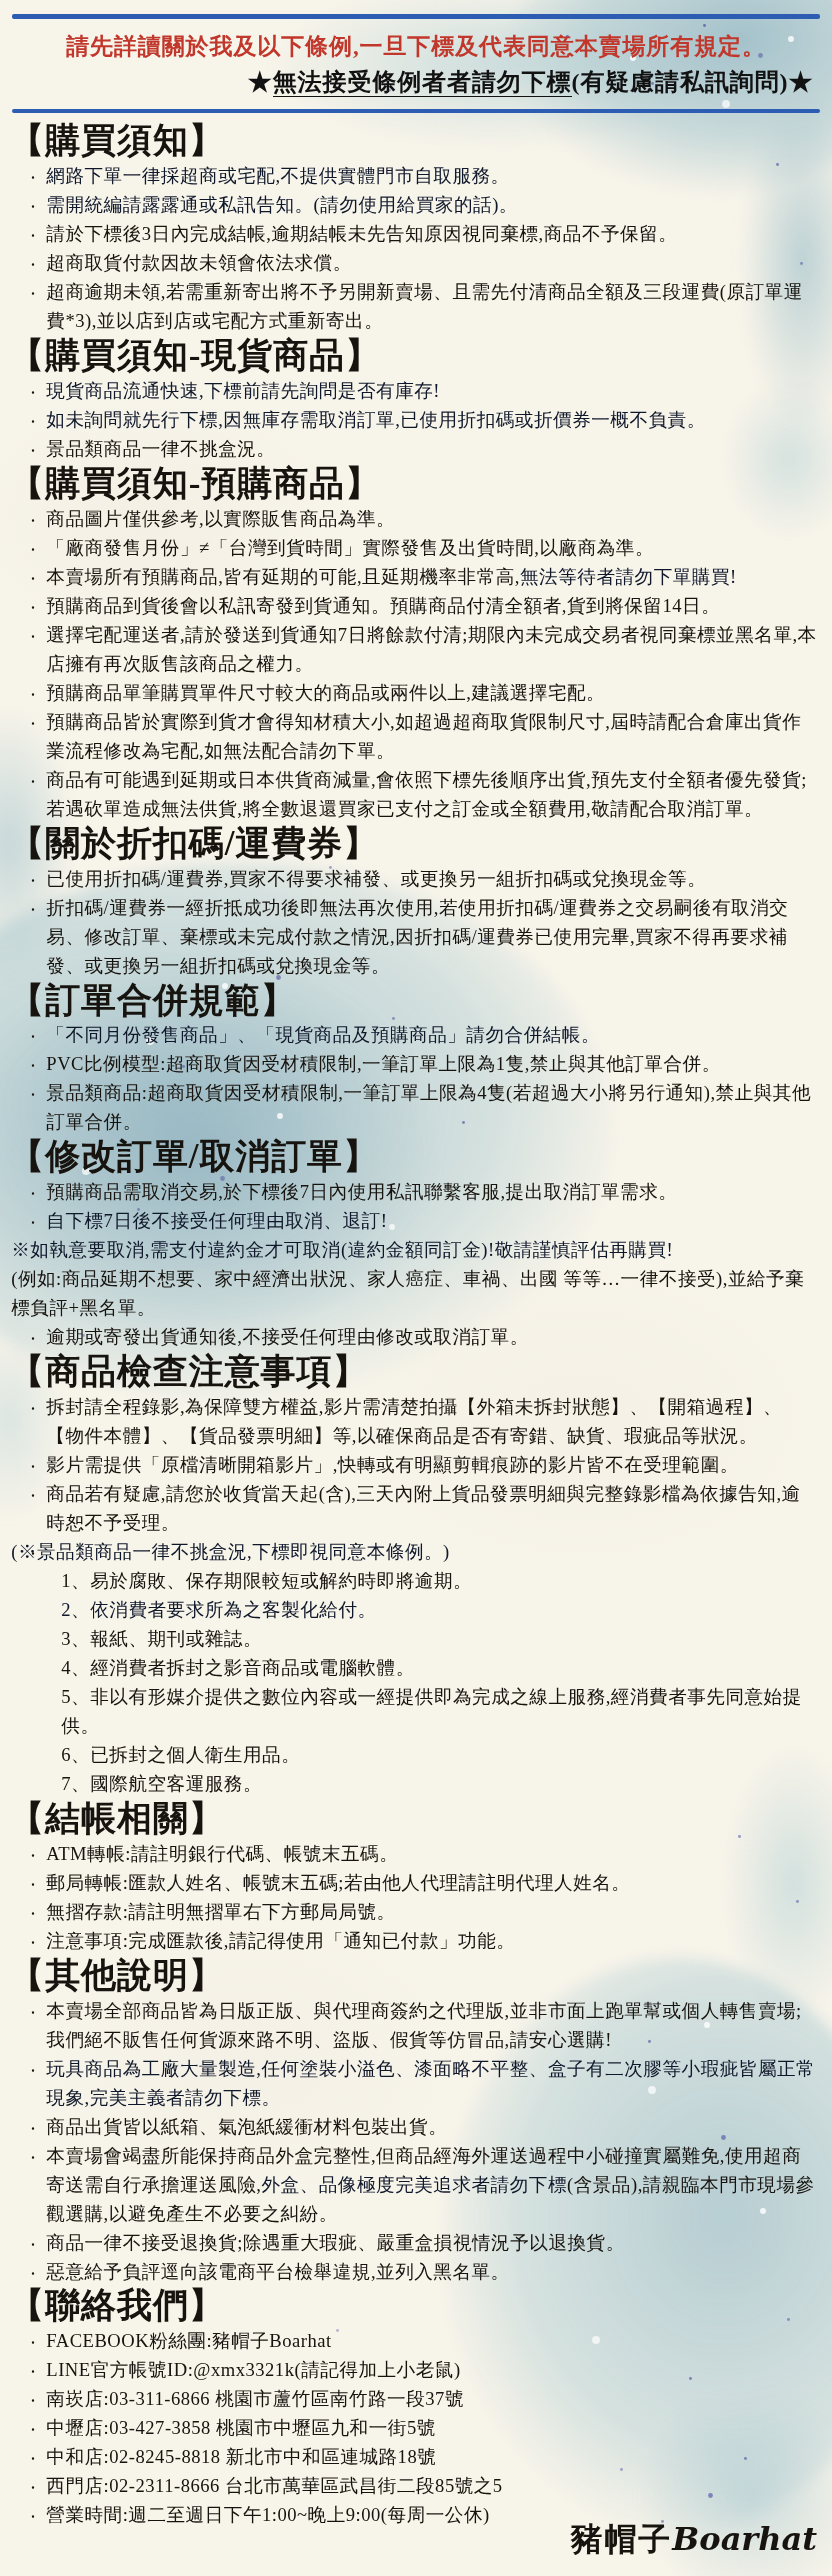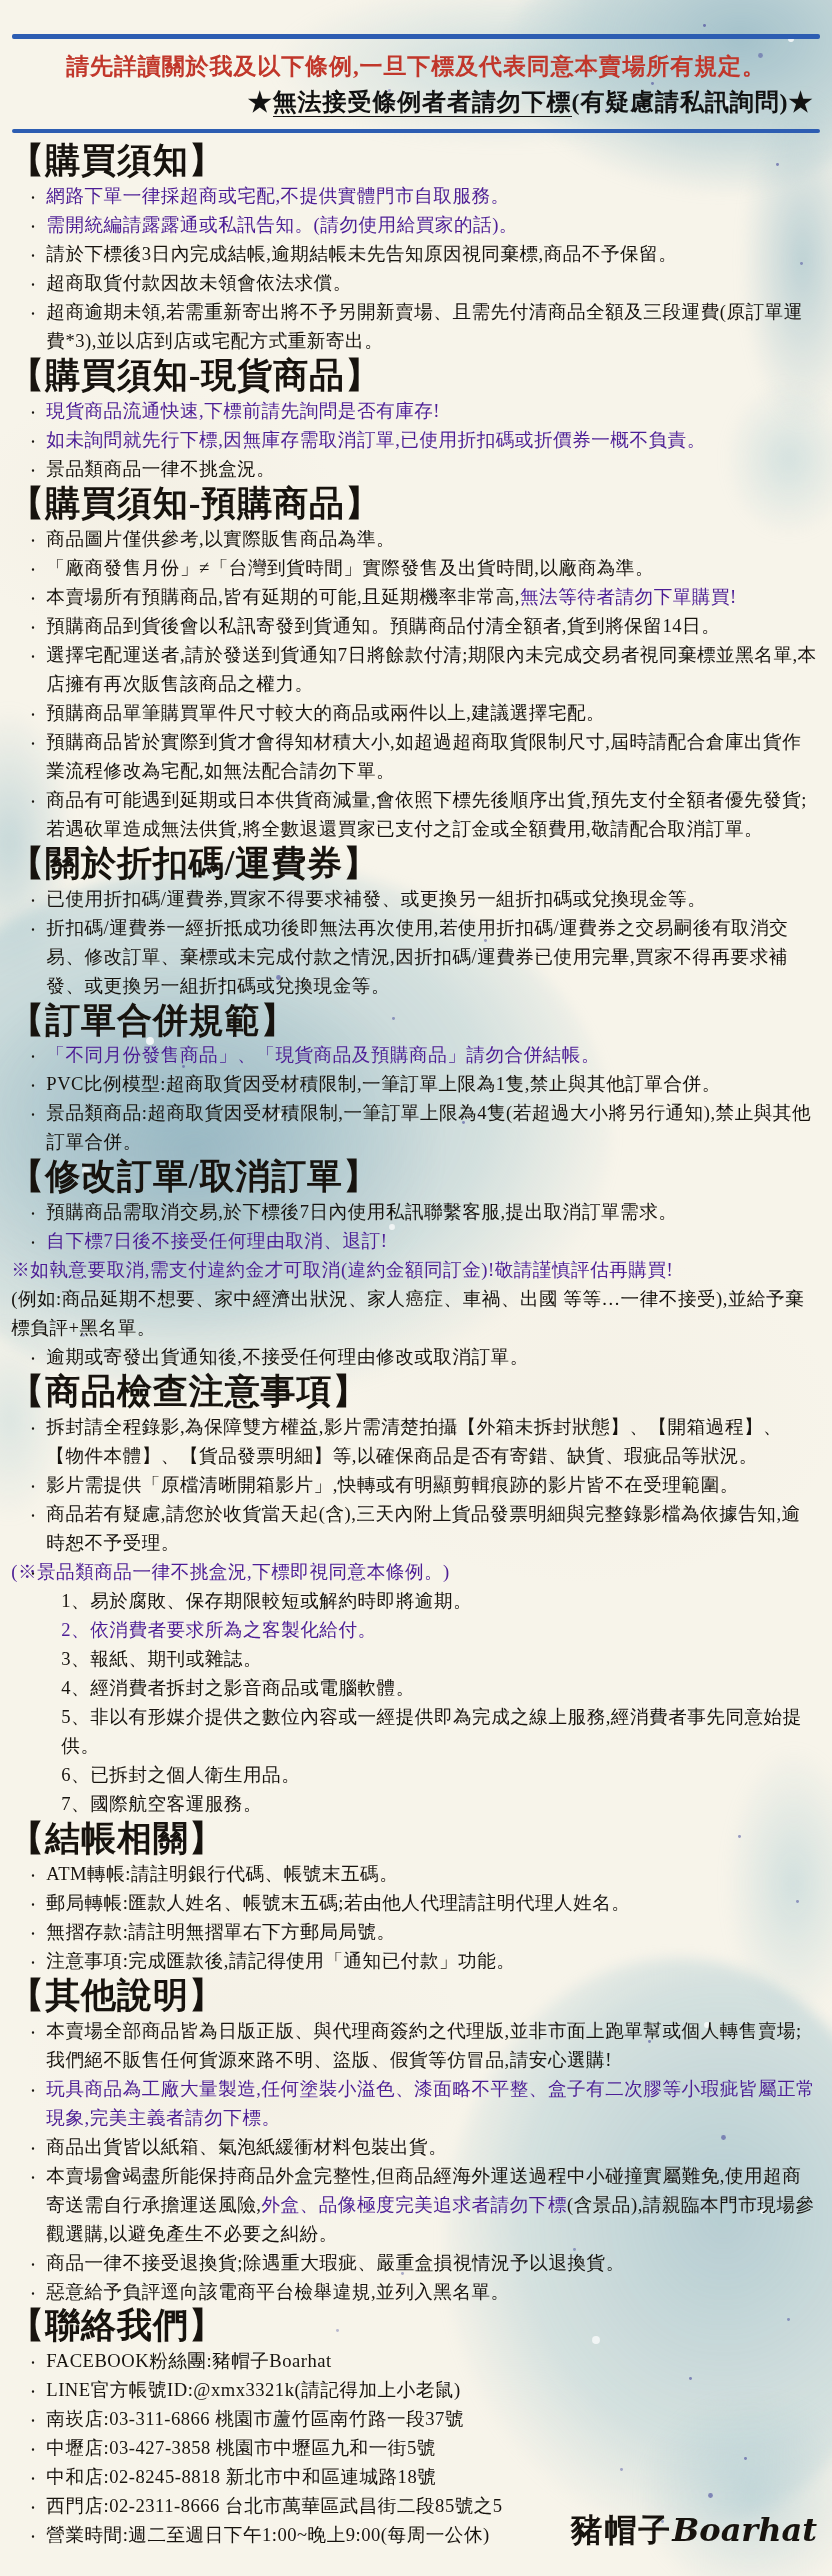--- a/index.html
+++ b/index.html
@@ -46,44 +46,44 @@
       401px 2272px 0 0 rgba(92,96,165,.5), 336px 2329px 0 0 rgba(92,96,165,.4);}
   .wspeck{position:absolute;left:0;top:0;width:3.7px;height:3.7px;border-radius:50%;background:transparent;pointer-events:none;
     box-shadow:
       631px 56px 0 0.9px rgba(255,255,255,.8), 724px 102px 0 1.9px rgba(255,255,255,.7), 789px 37px 0 0.9px rgba(255,255,255,.8),
       148px 1039px 0 1.9px rgba(255,255,255,.8), 278px 1114px 0 0.9px rgba(255,255,255,.8), 84px 1169px 0 1.9px rgba(255,255,255,.7),
       390px 1225px 0 0.9px rgba(255,255,255,.7), 223px 984px 0 0.9px rgba(255,255,255,.8),
       650px 2088px 0 1.9px rgba(255,255,255,.7), 761px 2209px 0 0.9px rgba(255,255,255,.8), 594px 2338px 0 1.9px rgba(255,255,255,.7),
       705px 2023px 0 0.9px rgba(255,255,255,.8);}
 
   
-  .hdr{position:relative;padding-top:14px;margin-top:20px;}
+  .hdr{position:relative;padding-top:14px;}
   .rule{height:4.6px;background:#2d5db2;margin:0 12px;border-radius:1.9px;}
   .hdr-red{
     margin:12px 18.6px 3.7px;text-align:center;
     color:#c1372b;font-size:23px;font-weight:bold;letter-spacing:0.9px;line-height:32px;
   }
   .hdr-star{
     margin:1.9px 18.6px 9.3px;text-align:right;
     color:#121212;font-size:24px;font-weight:bold;letter-spacing:0.9px;line-height:33px;
   }
   .hdr-star .u{border-bottom:1.9px solid #121212;padding-bottom:0.9px;}
 
   
   .content{position:relative;padding:7.4px 15px 0 9.3px;}
   .sec-title{font-size:35px;font-weight:bold;line-height:37px;margin:1.9px 0;letter-spacing:0.9px;}
   .item{font-size:18.6px;line-height:29px;margin:0;letter-spacing:0.5px;}
   .item.bullet{position:relative;padding-left:37px;}
   .item.bullet .marker{position:absolute;left:21.3px;top:0;}
   .item.flush{padding-left:1.9px;}
   .item.num{padding-left:52px;}
-  .red{color:#4c1d95;}
-
-  
-  .signature{position:absolute;right:15px;bottom:23px;white-space:nowrap;}
+  .red{color:#0f172a;}
+
+  
+  .signature{position:absolute;right:15px;bottom:14px;white-space:nowrap;}
   .sig-zh{font-size:32px;font-weight:bold;letter-spacing:1.9px;}
   .sig-en{font-size:32px;font-weight:bold;font-style:italic;font-family:"DejaVu Serif",serif;}
 </style>
 </head>
 <body>
 
 <div class="wc w2"></div>
 <div class="wc w1"></div>
 <div class="wc w3"></div>
 <div class="wc w4"></div>

